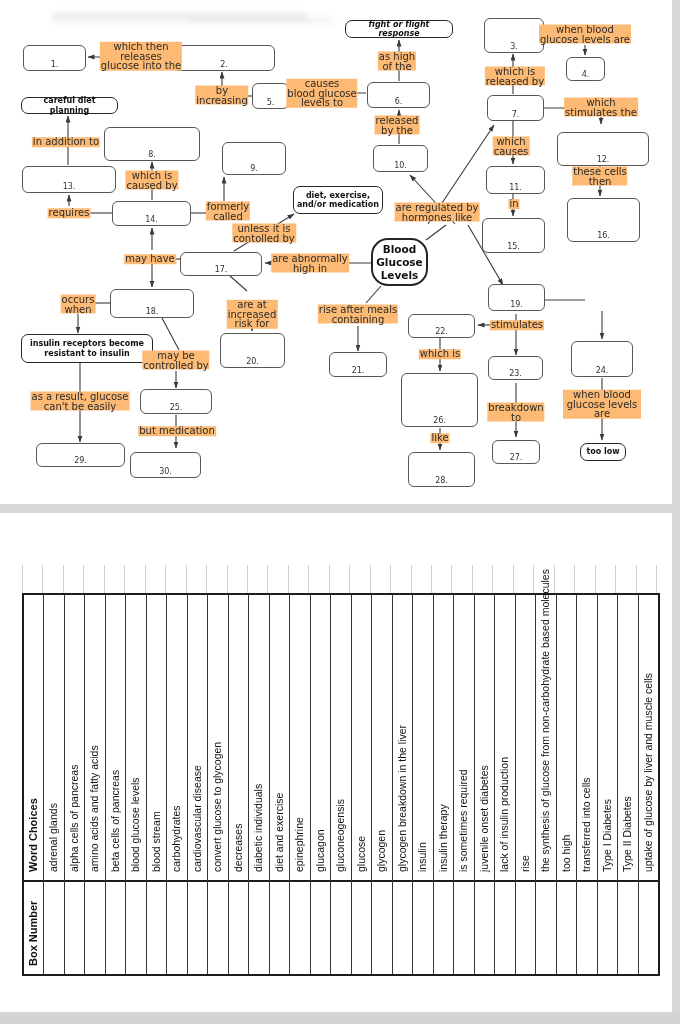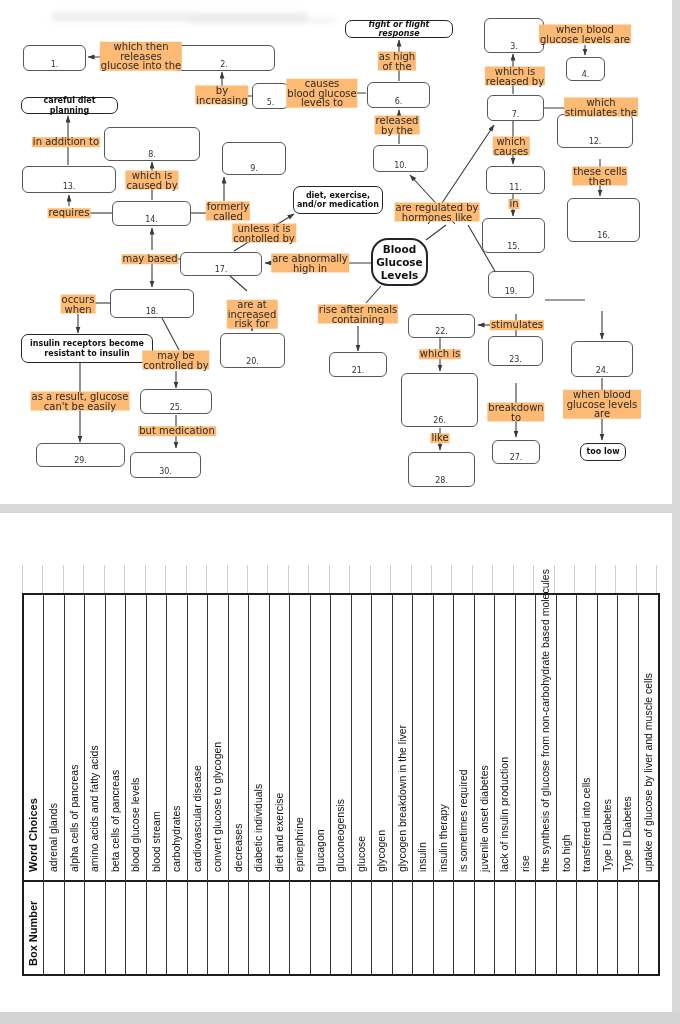--- a/index.html
+++ b/index.html
@@ -104,32 +104,32 @@
         <div class="nb" style="left: 173px; top: 45px; width: 102px; height: 26px;">2.</div>
         <div class="nb" style="left: 484px; top: 18px; width: 60px; height: 35px;">3.</div>
         <div class="nb" style="left: 566px; top: 57px; width: 39px; height: 24px;">4.</div>
         <div class="nb" style="left: 252px; top: 83px; width: 37px; height: 26px;">5.</div>
         <div class="nb" style="left: 367px; top: 82px; width: 63px; height: 26px;">6.</div>
         <div class="nb" style="left: 487px; top: 95px; width: 57px; height: 26px;">7.</div>
         <div class="nb" style="left: 104px; top: 127px; width: 96px; height: 34px;">8.</div>
         <div class="nb" style="left: 222px; top: 142px; width: 64px; height: 33px;">9.</div>
         <div class="nb" style="left: 373px; top: 145px; width: 55px; height: 27px;">10.</div>
         <div class="nb" style="left: 486px; top: 166px; width: 59px; height: 28px;">11.</div>
-        <div class="nb" style="left: 557px; top: 114px; width: 76px; height: 34px;">12.</div>
+        <div class="nb" style="left: 557px; top: 132px; width: 92px; height: 34px;">12.</div>
         <div class="nb" style="left: 22px; top: 166px; width: 94px; height: 27px;">13.</div>
         <div class="nb" style="left: 112px; top: 201px; width: 79px; height: 25px;">14.</div>
         <div class="nb" style="left: 482px; top: 218px; width: 63px; height: 35px;">15.</div>
         <div class="nb" style="left: 567px; top: 198px; width: 73px; height: 44px;">16.</div>
         <div class="nb" style="left: 180px; top: 252px; width: 82px; height: 24px;">17.</div>
         <div class="nb" style="left: 110px; top: 289px; width: 84px; height: 29px;">18.</div>
-        <div class="nb" style="left: 488px; top: 271px; width: 46px; height: 27px; text-align: right;">19.</div>
+        <div class="nb" style="left: 488px; top: 284px; width: 57px; height: 27px; text-align: right;">19.</div>
         <div class="nb" style="left: 220px; top: 333px; width: 65px; height: 35px;">20.</div>
         <div class="nb" style="left: 329px; top: 352px; width: 58px; height: 25px;">21.</div>
         <div class="nb" style="left: 408px; top: 314px; width: 67px; height: 24px;">22.</div>
-        <div class="nb" style="left: 488px; top: 336px; width: 55px; height: 30px;">23.</div>
+        <div class="nb" style="left: 488px; top: 356px; width: 55px; height: 24px;">23.</div>
         <div class="nb" style="left: 571px; top: 341px; width: 62px; height: 36px;">24.</div>
         <div class="nb" style="left: 140px; top: 389px; width: 72px; height: 25px;">25.</div>
         <div class="nb" style="left: 401px; top: 373px; width: 77px; height: 54px;">26.</div>
         <div class="nb" style="left: 492px; top: 440px; width: 48px; height: 24px;">27.</div>
         <div class="nb" style="left: 408px; top: 452px; width: 67px; height: 35px;">28.</div>
         <div class="nb" style="left: 36px; top: 443px; width: 89px; height: 24px;">29.</div>
         <div class="nb" style="left: 130px; top: 452px; width: 71px; height: 26px;">30.</div>
         <div class="fx" style="left: 345px; top: 20px; width: 108px; height: 18px; font-style: italic;">fight or flight response</div>
         <div class="fx" style="left: 21px; top: 97px; width: 97px; height: 17px;">careful diet planning</div>
         <div class="fx" style="left: 293px; top: 186px; width: 90px; height: 28px;">diet, exercise,
@@ -170,21 +170,21 @@
         <div class="lbl" style="left: 66px; top: 142px;">in addition to</div>
         <div class="lbl" style="left: 152px; top: 180px;">which is
 caused by</div>
         <div class="lbl" style="left: 69px; top: 213px;">requires</div>
         <div class="lbl" style="left: 228px; top: 211px;">formerly
 called</div>
         <div class="lbl" style="left: 264px; top: 233px;">unless it is
 contolled by</div>
         <div class="lbl" style="left: 310px; top: 263px;">are abnormally
 high in</div>
-        <div class="lbl" style="left: 150px; top: 259px;">may based</div>
+        <div class="lbl" style="left: 150px; top: 259px;">may have</div>
         <div class="lbl" style="left: 78px; top: 304px;">occurs
 when</div>
         <div class="lbl" style="left: 252px; top: 314px;">are at
 increased
 risk for</div>
         <div class="lbl" style="left: 176px; top: 360px;">may be
 controlled by</div>
         <div class="lbl" style="left: 177px; top: 431px;">but medication</div>
         <div class="lbl" style="left: 80px; top: 401px;">as a result, glucose
 can't be easily</div>

